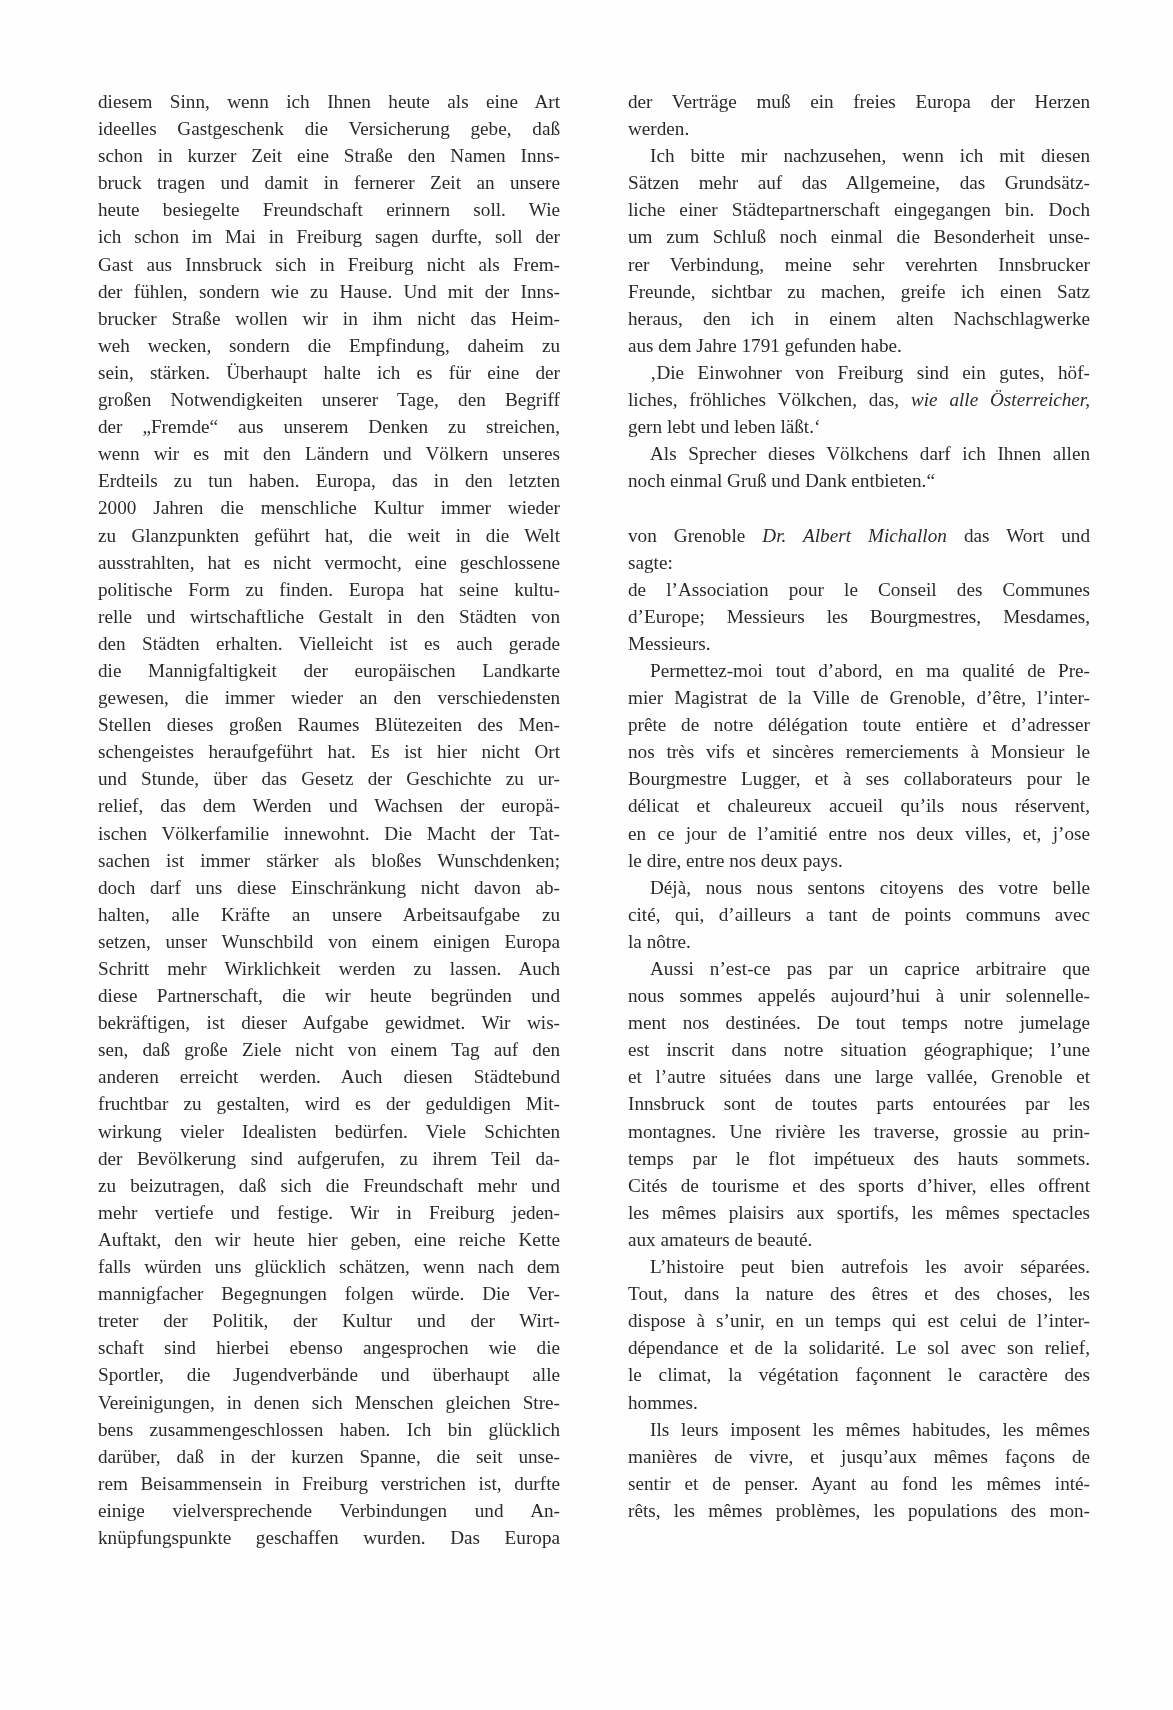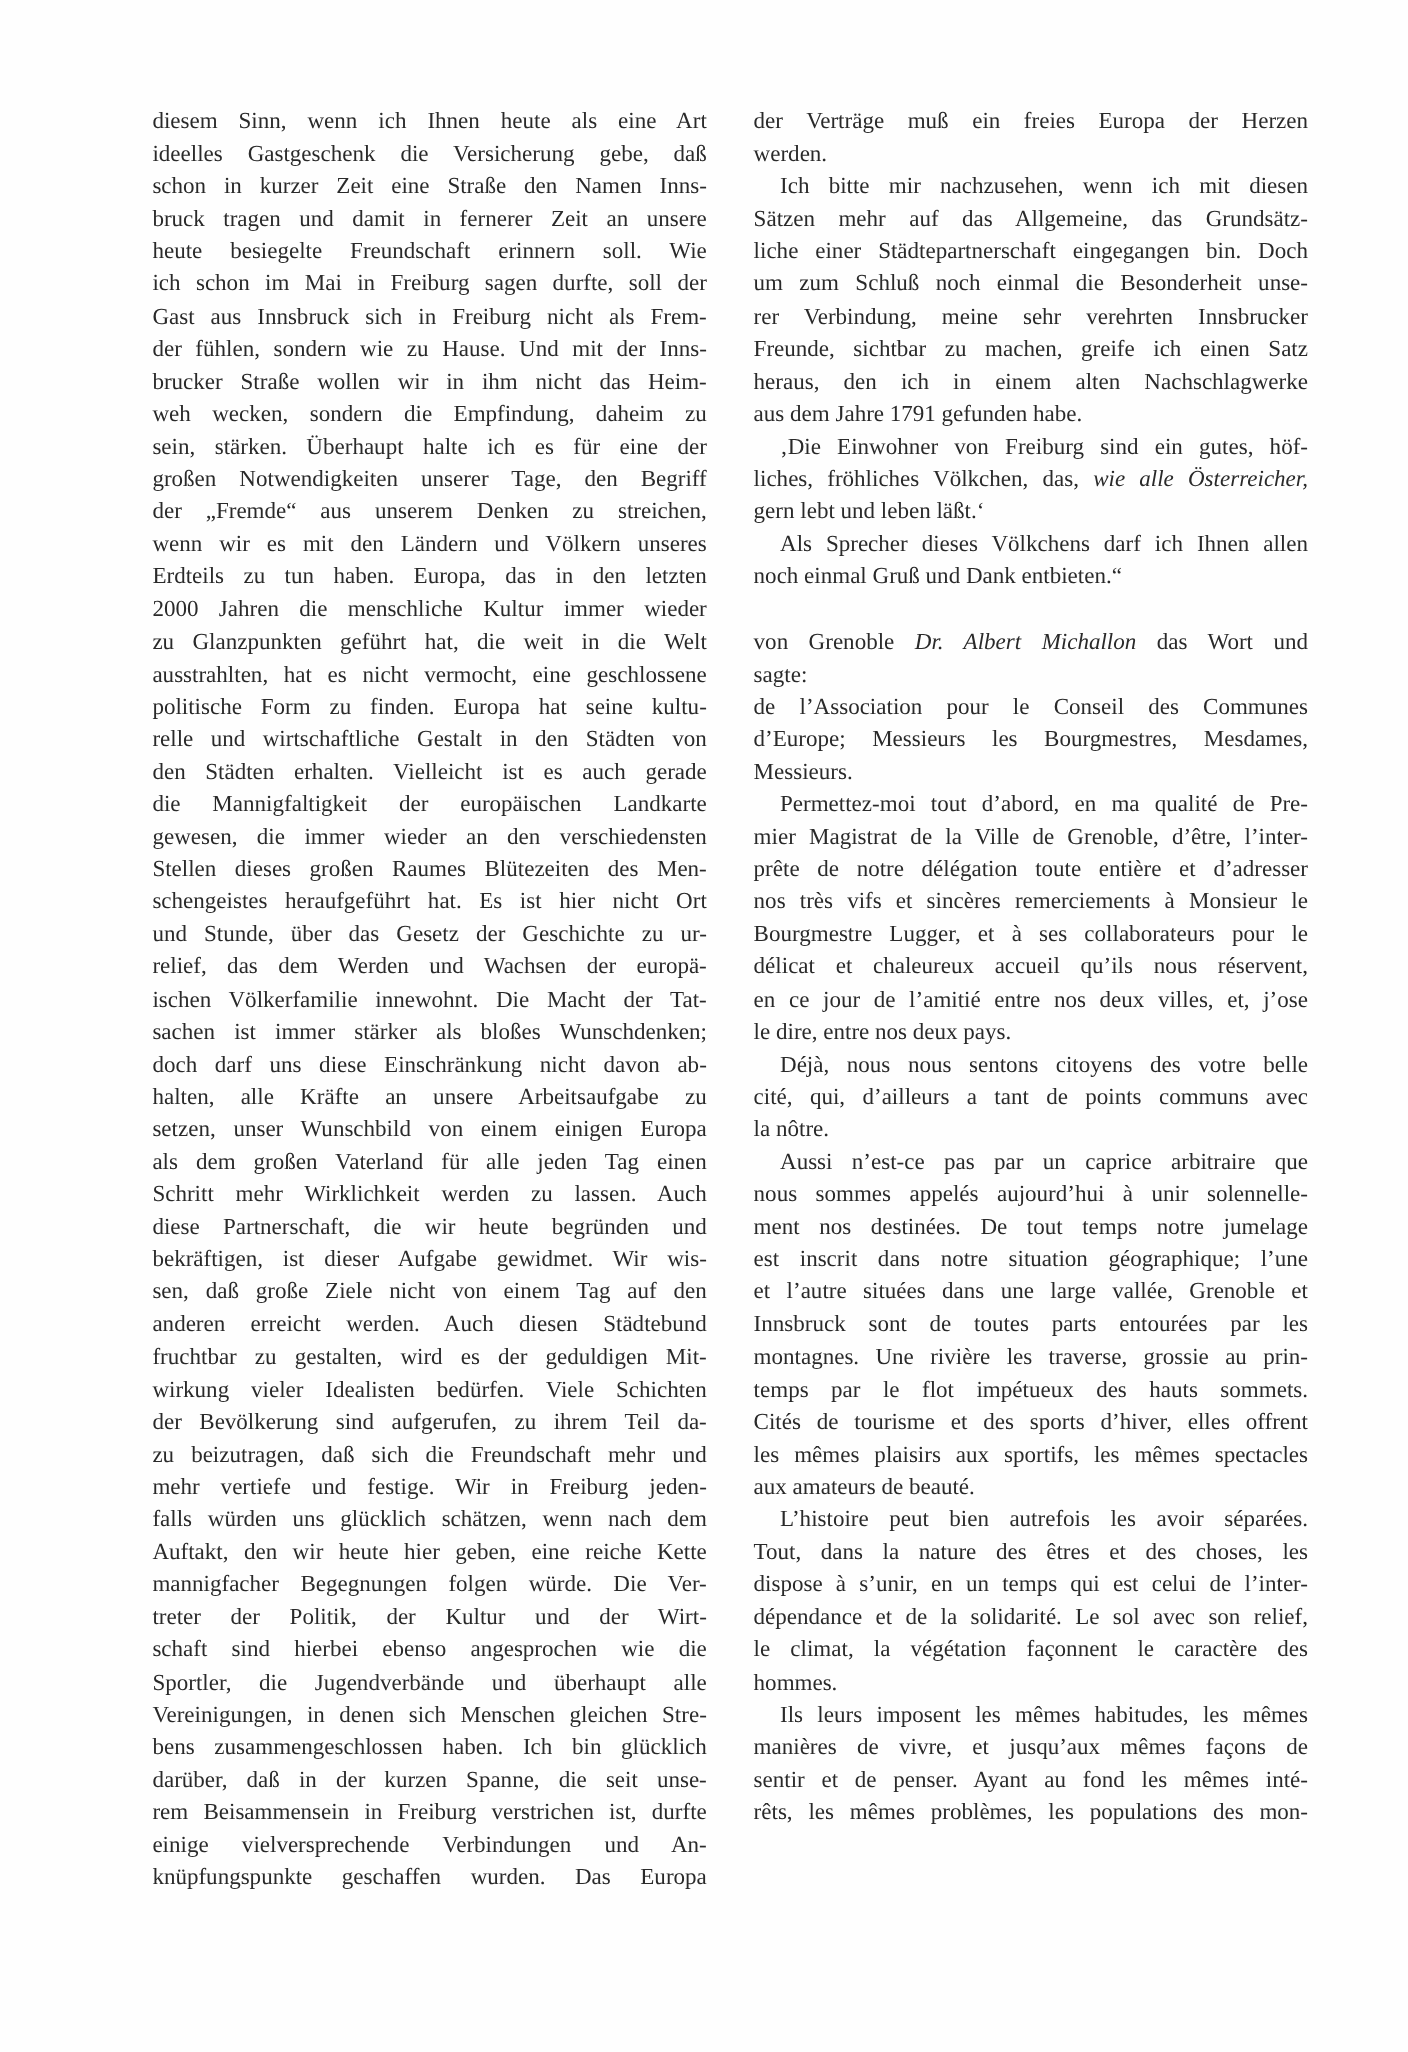--- a/index.html
+++ b/index.html
@@ -7,21 +7,21 @@
   .page {
     position: absolute; left: 0; top: 0; width: 1173px; height: 1710px;
     background: #fefefe;
     font-family: "Liberation Serif", "DejaVu Serif", serif;
     color: #2a2a2a;
   }
   .column {
     position: absolute; top: 88px; width: 462px;
     font-size: 19.2px; line-height: 27.1px;
   }
-  .col-left { left: 127px; }
+  .col-left { left: 98px; }
   .col-right { left: 628px; }
   .line {
     display: block; height: 27.1px; white-space: nowrap;
     text-align: justify; text-align-last: justify;
     overflow: visible;
   }
   .line.last { text-align-last: left; }
   .line.indent { padding-left: 22px; }
   .line.gap { height: 27.1px; }
   em { font-style: italic; }
@@ -56,33 +56,32 @@
       <span class="line"><span>gewesen, die immer wieder an den verschiedensten</span></span>
       <span class="line"><span>Stellen dieses großen Raumes Blütezeiten des Men-</span></span>
       <span class="line"><span>schengeistes heraufgeführt hat. Es ist hier nicht Ort</span></span>
       <span class="line"><span>und Stunde, über das Gesetz der Geschichte zu ur-</span></span>
       <span class="line"><span>relief, das dem Werden und Wachsen der europä-</span></span>
       <span class="line"><span>ischen Völkerfamilie innewohnt. Die Macht der Tat-</span></span>
       <span class="line"><span>sachen ist immer stärker als bloßes Wunschdenken;</span></span>
       <span class="line"><span>doch darf uns diese Einschränkung nicht davon ab-</span></span>
       <span class="line"><span>halten, alle Kräfte an unsere Arbeitsaufgabe zu</span></span>
       <span class="line"><span>setzen, unser Wunschbild von einem einigen Europa</span></span>
-      <span class="line"><span>als dem großen Vaterland für alle jeden Tag einen</span></span>
       <span class="line"><span>Schritt mehr Wirklichkeit werden zu lassen. Auch</span></span>
       <span class="line"><span>diese Partnerschaft, die wir heute begründen und</span></span>
       <span class="line"><span>bekräftigen, ist dieser Aufgabe gewidmet. Wir wis-</span></span>
       <span class="line"><span>sen, daß große Ziele nicht von einem Tag auf den</span></span>
       <span class="line"><span>anderen erreicht werden. Auch diesen Städtebund</span></span>
       <span class="line"><span>fruchtbar zu gestalten, wird es der geduldigen Mit-</span></span>
       <span class="line"><span>wirkung vieler Idealisten bedürfen. Viele Schichten</span></span>
       <span class="line"><span>der Bevölkerung sind aufgerufen, zu ihrem Teil da-</span></span>
       <span class="line"><span>zu beizutragen, daß sich die Freundschaft mehr und</span></span>
       <span class="line"><span>mehr vertiefe und festige. Wir in Freiburg jeden-</span></span>
+      <span class="line"><span>Auftakt, den wir heute hier geben, eine reiche Kette</span></span>
       <span class="line"><span>falls würden uns glücklich schätzen, wenn nach dem</span></span>
-      <span class="line"><span>Auftakt, den wir heute hier geben, eine reiche Kette</span></span>
       <span class="line"><span>mannigfacher Begegnungen folgen würde. Die Ver-</span></span>
       <span class="line"><span>treter der Politik, der Kultur und der Wirt-</span></span>
       <span class="line"><span>schaft sind hierbei ebenso angesprochen wie die</span></span>
       <span class="line"><span>Sportler, die Jugendverbände und überhaupt alle</span></span>
       <span class="line"><span>Vereinigungen, in denen sich Menschen gleichen Stre-</span></span>
       <span class="line"><span>bens zusammengeschlossen haben. Ich bin glücklich</span></span>
       <span class="line"><span>darüber, daß in der kurzen Spanne, die seit unse-</span></span>
       <span class="line"><span>rem Beisammensein in Freiburg verstrichen ist, durfte</span></span>
       <span class="line"><span>einige vielversprechende Verbindungen und An-</span></span>
       <span class="line"><span>knüpfungspunkte geschaffen wurden. Das Europa</span></span>

